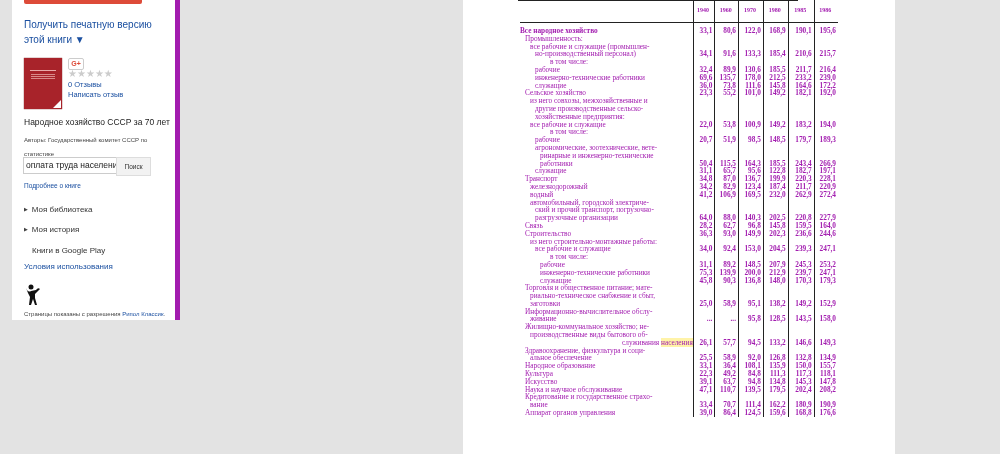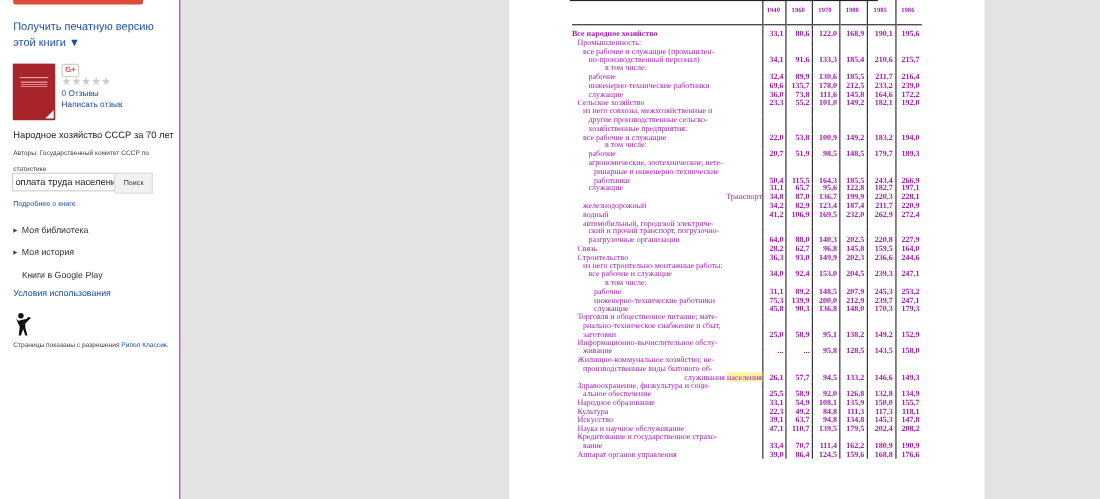--- a/index.html
+++ b/index.html
@@ -1,17 +1,17 @@
 <!DOCTYPE html>
 <html><head>
 <meta charset="utf-8">
 <style>
   html,body{margin:0;padding:0;}
   body{width:1000px;height:454px;overflow:hidden;background:#e3e3e3;font-family:"Liberation Sans",sans-serif;position:relative;}
-  .sidebar{position:absolute;left:0;top:0;width:163px;height:454px;background:#fff;border-right:1px solid #a21caf;}
+  .sidebar{position:absolute;left:12px;top:0;width:163px;height:320px;background:#fff;border-right:5px solid #a21caf;}
   .red-bar{position:absolute;left:12px;top:0;width:118px;height:4px;background:#dd4b39;border-radius:0 0 2px 2px;}
   .print-link{position:absolute;left:12px;top:17px;width:140px;font-size:10px;line-height:15px;color:#1a4fa0;}
   .book-cover{position:absolute;left:12px;top:58px;width:38px;height:51px;background:#a8232a;box-shadow:0 0 1px #600;}
   .book-cover .inner{position:absolute;left:6px;top:12px;width:26px;height:12px;border-top:1px solid #e9a9a9;}
   .book-cover .inner2{position:absolute;left:7px;top:16px;width:24px;height:6px;background:repeating-linear-gradient(#d98a8a 0 1px,transparent 1px 2px);}
   .book-cover .corner{position:absolute;right:1px;bottom:1px;width:8px;height:8px;background:#fff;clip-path:polygon(100% 0,100% 100%,0 100%);}
   .gplus{position:absolute;left:56px;top:58px;width:14px;height:10px;border:1px solid #ccc;border-radius:2px;font-size:7px;color:#dd4b39;line-height:10px;text-align:center;font-weight:bold;}
   .stars{position:absolute;left:56px;top:68px;font-size:10px;color:#ccc;letter-spacing:0px;}
   .reviews{position:absolute;left:56px;top:80px;font-size:7.5px;color:#1a4fa0;line-height:10px;}
   .book-title{position:absolute;left:12px;top:117px;font-size:8.5px;color:#222;}
@@ -272,21 +272,21 @@
           <tr>
             <td class="lbl" style="padding-left: 15px;">служащие</td>
             <td class="num w1">31,1</td>
             <td class="num w2">65,7</td>
             <td class="num w3">95,6</td>
             <td class="num w4">122,8</td>
             <td class="num w5">182,7</td>
             <td class="num w6">197,1</td>
           </tr>
           <tr>
-            <td class="lbl" style="padding-left: 5px; text-align: right;">Транспорт</td>
+            <td class="lbl" style="padding-left: 5px;">Транспорт</td>
             <td class="num w1">34,8</td>
             <td class="num w2">87,0</td>
             <td class="num w3">136,7</td>
             <td class="num w4">199,9</td>
             <td class="num w5">220,3</td>
             <td class="num w6">228,1</td>
           </tr>
           <tr>
             <td class="lbl" style="padding-left: 10px;">железнодорожный</td>
             <td class="num w1">34,2</td>
@@ -490,21 +490,21 @@
             <td class="num w1">25,5</td>
             <td class="num w2">58,9</td>
             <td class="num w3">92,0</td>
             <td class="num w4">126,8</td>
             <td class="num w5">132,8</td>
             <td class="num w6">134,9</td>
           </tr>
           <tr>
             <td class="lbl" style="padding-left: 5px;">Народное образование</td>
             <td class="num w1">33,1</td>
-            <td class="num w2">54,9</td>
+            <td class="num w2">36,4</td>
             <td class="num w3">108,1</td>
             <td class="num w4">135,9</td>
             <td class="num w5">150,0</td>
             <td class="num w6">155,7</td>
           </tr>
           <tr>
             <td class="lbl" style="padding-left: 5px;">Культура</td>
             <td class="num w1">22,3</td>
             <td class="num w2">49,2</td>
             <td class="num w3">84,8</td>

